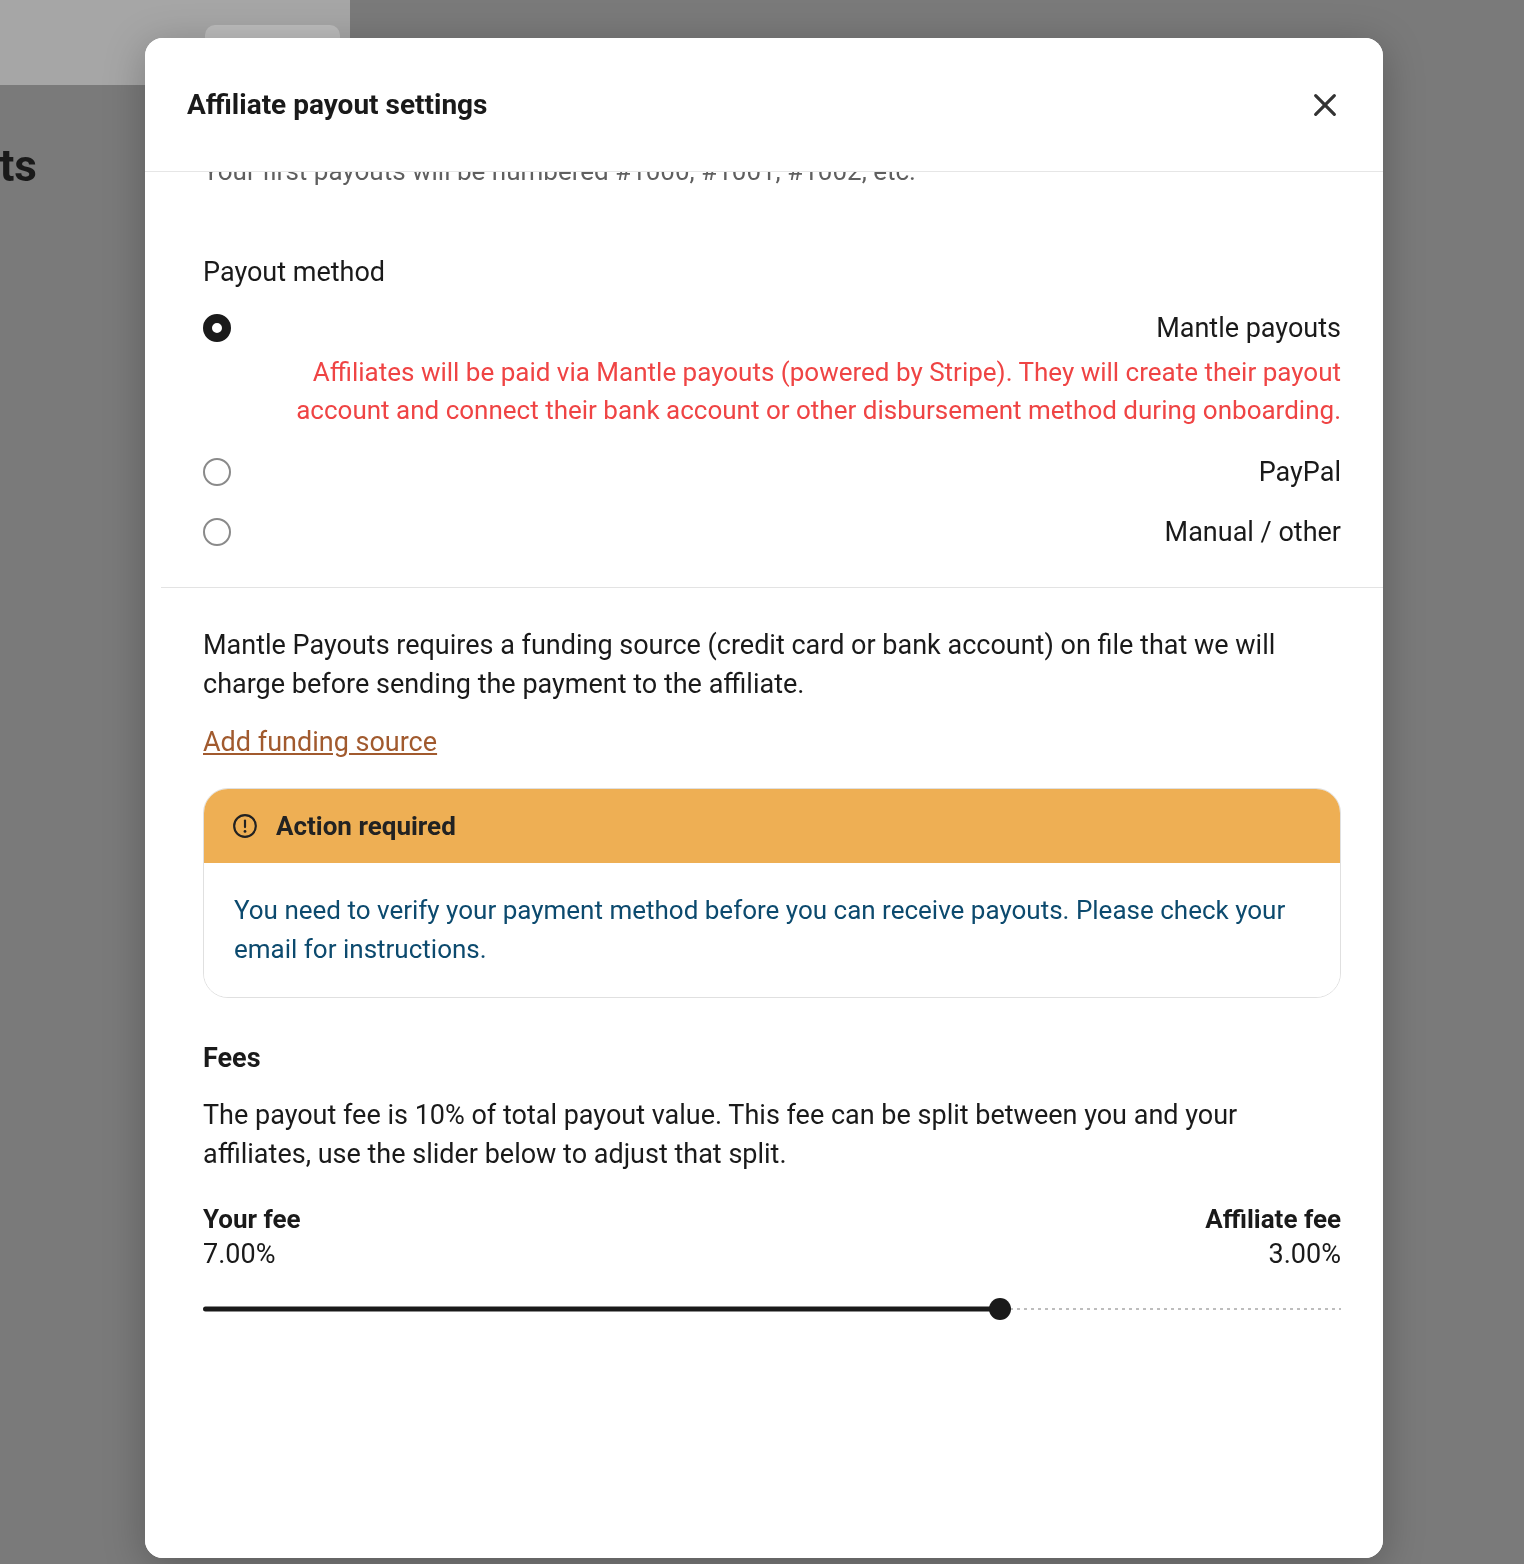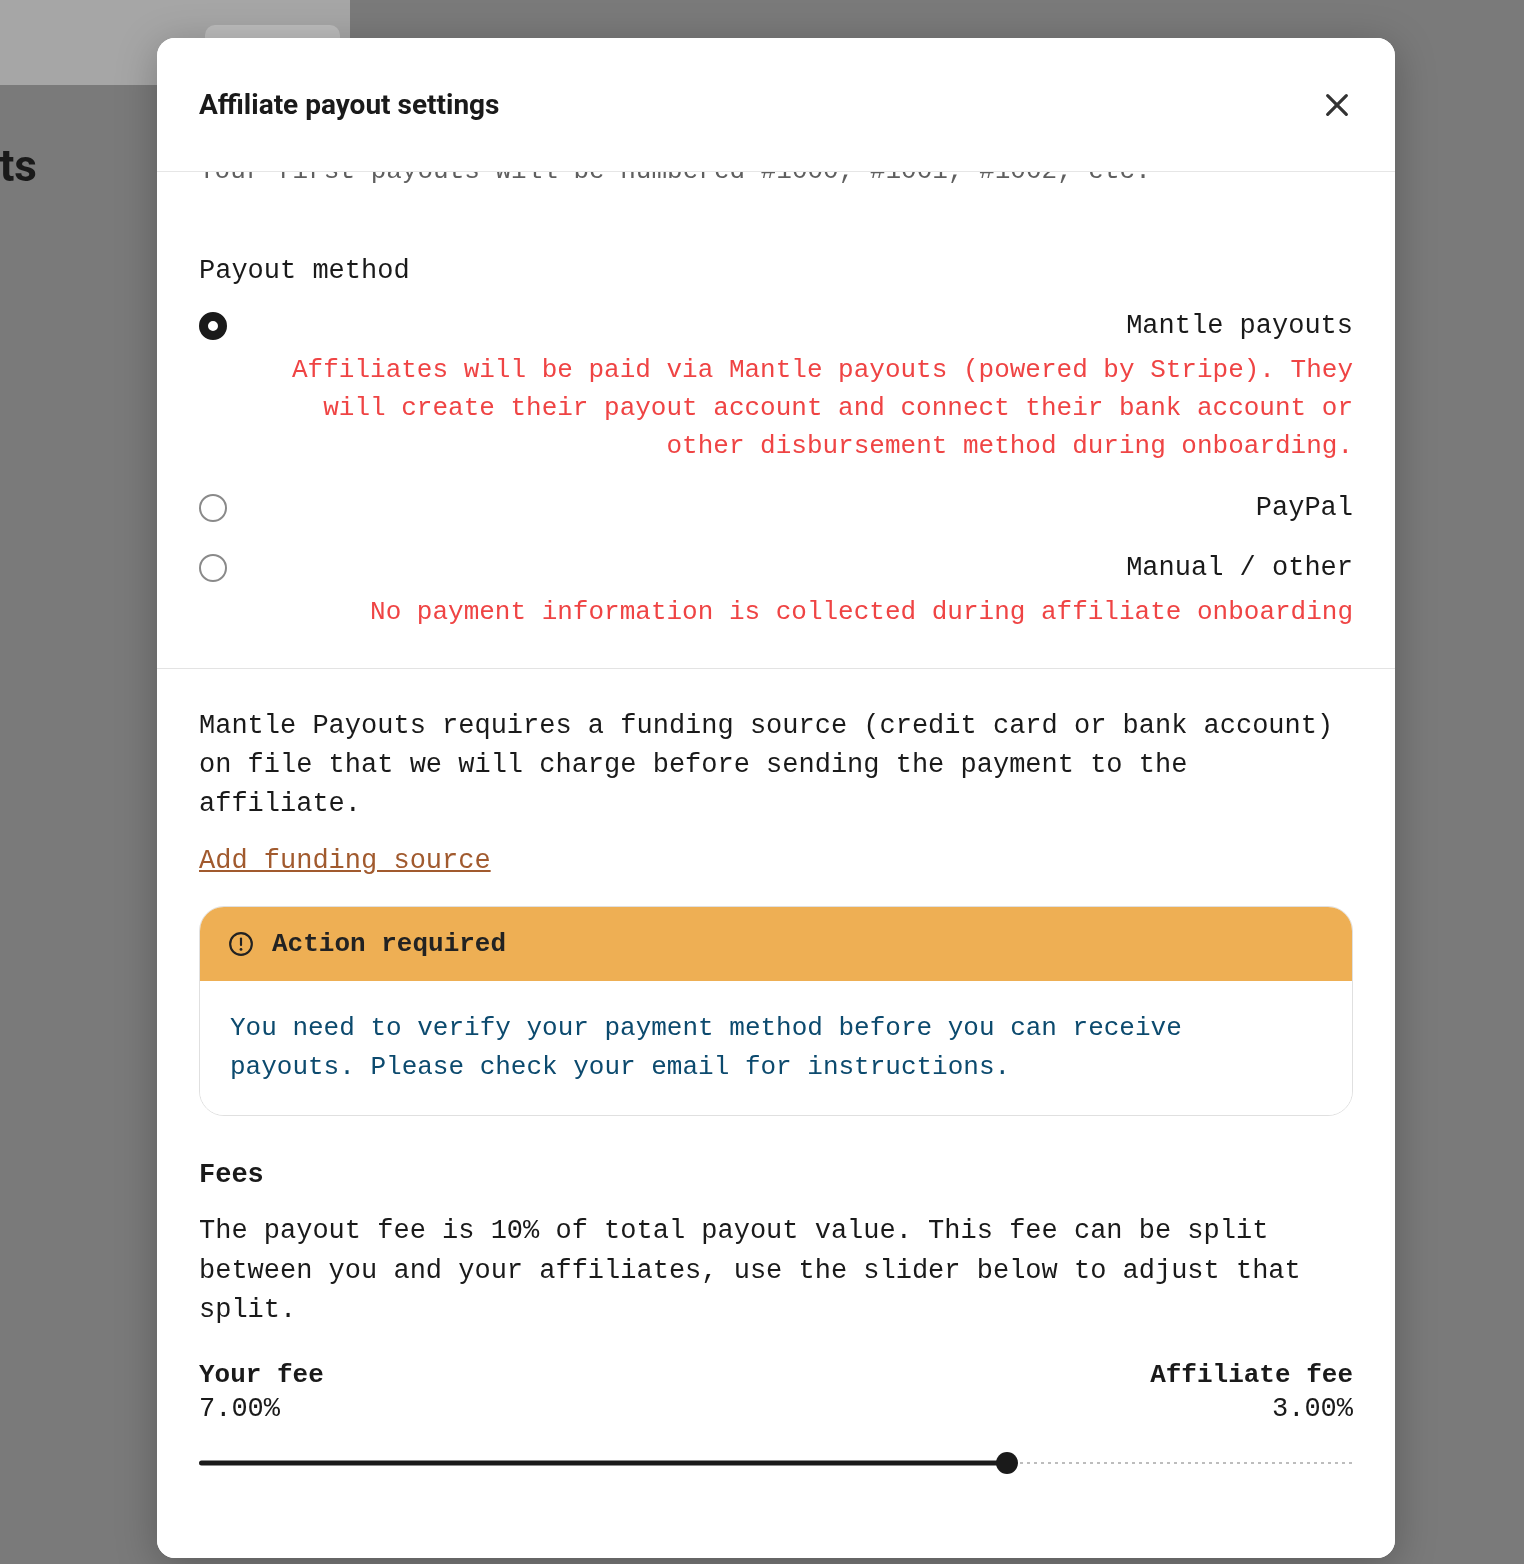--- a/index.html
+++ b/index.html
@@ -28,21 +28,21 @@
     }
     .bg-top-tab {
       position: absolute;
       left: 205px; top: 25px;
       width: 135px; height: 50px;
       background: #bcbcbc;
       border-radius: 10px;
     }
     .modal-wrap {
       position: absolute;
-      left: 157px;
+      left: 145px;
       top: 38px;
       width: 1238px;
       height: 1520px;
       background: #fff;
       border-radius: 18px;
       box-shadow: 0 8px 40px rgba(0,0,0,0.25);
       overflow: hidden;
     }
     .modal-header {
       position: relative;
@@ -79,22 +79,21 @@
       left: 0; right: 0; bottom: 0;
       overflow-y: auto;
       background: #fff;
     }
     
     .modal-body::-webkit-scrollbar { width: 14px; }
     .modal-body::-webkit-scrollbar-track { background: transparent; }
     .modal-body::-webkit-scrollbar-thumb { background: #c8c8c8; border-radius: 8px; }
 
     .inner {
-      padding: 0 42px 48px 42px;
-      font-family: Liberation Mono, monospace;
+      padding: 0 42px 48px 58px;
     }
 
     .clipped-helper {
       height: 46px;
       overflow: hidden;
       display: flex;
       align-items: flex-end;
       color: #5f5f5f;
       font-size: 26px;
       margin-bottom: 38px;
@@ -283,21 +282,20 @@
           <div class="radio-circle"></div>
           <div class="radio-texts">
             <div class="radio-label">PayPal</div>
           </div>
         </div>
 
         <div class="radio-option">
           <div class="radio-circle"></div>
           <div class="radio-texts">
             <div class="radio-label">Manual / other</div>
-            <div class="radio-desc">No payment information is collected during affiliate onboarding</div>
           </div>
         </div>
       </div>
 
       <div class="divider"></div>
 
       <div class="funding-desc">Mantle Payouts requires a funding source (credit card or bank account) on file that we will charge before sending the payment to the affiliate.</div>
       <a class="link">Add funding source</a>
 
       <div class="alert-box">

